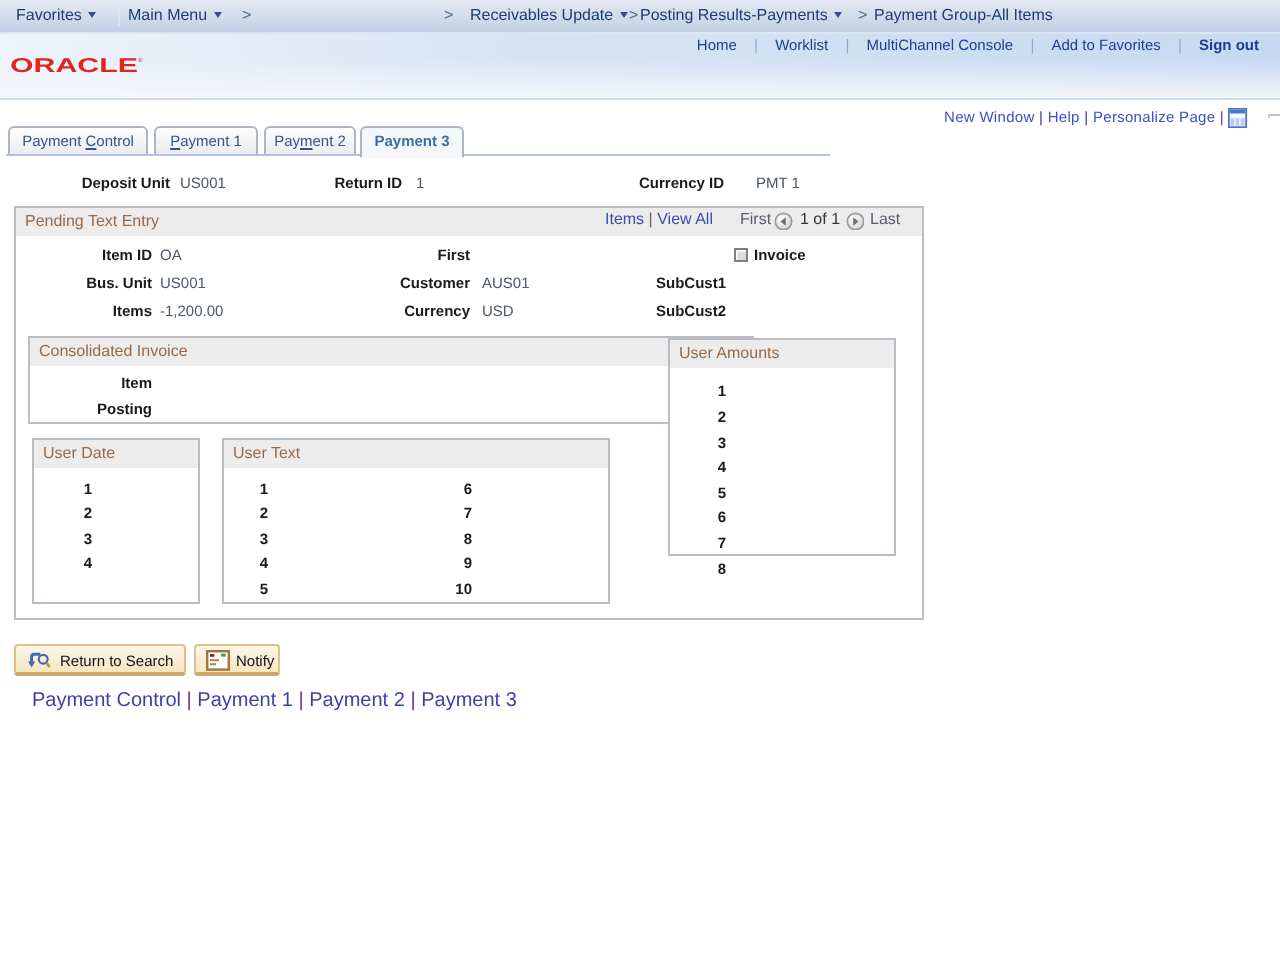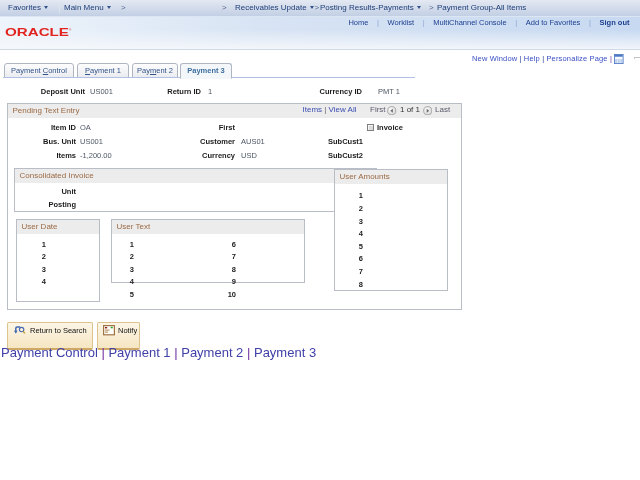--- a/index.html
+++ b/index.html
@@ -21,21 +21,21 @@
 .tab{position:absolute;top:63px;height:15px;border:1px solid #aeb6c2;border-radius:3px 3px 0 0;background:linear-gradient(#fdfdfe,#ebecef);color:#32538b;font-size:7.5px;text-align:center;line-height:14px}
 .tab.act{background:#f4f7fa;border-bottom:1px solid #f4f7fa;height:16px;font-weight:bold;color:#3c6e9f;z-index:2}
 #tabline{left:3px;top:77px;width:412px;height:1px;background:#b2bfe6}
 
 .lab{position:absolute;font-weight:bold;color:#1b1b1b;text-align:right;white-space:nowrap}
 .val{position:absolute;color:#4d5765;white-space:nowrap}
 .gbox{position:absolute;border:1px solid #b9bdc6;background:#fff}
 .ghead{height:14px;background:#ececec;color:#9b6a44;font-size:8px;line-height:14px;padding-left:4.5px}
 .blink{color:#3b4db0;text-decoration:none}
 
-.pbtn{position:absolute;top:322px;height:28px;background:linear-gradient(#fdf6e7,#f5e6c2);border:1px solid #ddc28e;border-bottom:2px solid #cfa866;border-radius:2px;font-size:7.5px;color:#111;line-height:13px;white-space:nowrap}
+.pbtn{position:absolute;top:322px;height:16px;background:linear-gradient(#fdf6e7,#f5e6c2);border:1px solid #ddc28e;border-bottom:2px solid #cfa866;border-radius:2px;font-size:7.5px;color:#111;line-height:13px;white-space:nowrap}
 </style>
 </head>
 <body>
 
 <div id="crumb" class="abs"></div>
 <div class="abs bc" style="left:8px;top:3px">Favorites <span class="tri"></span></div>
 <div class="abs" style="left:59px;top:2px;width:1px;height:11px;background:#dde4ee"></div>
 <div class="abs bc" style="left:64px;top:3px">Main Menu <span class="tri"></span></div>
 <div class="abs bc" style="left:121px;top:3px"><span class="chev">&gt;</span></div>
 <div class="abs bc" style="left:133px;top:18px">Accounts Receivable <span class="tri"></span></div>
@@ -120,44 +120,44 @@
 
 <div class="lab" style="right:564px;top:151px">Items</div>
 <div class="val" style="left:80px;top:151px">-1,200.00</div>
 <div class="lab" style="right:405px;top:151px">Currency</div>
 <div class="val" style="left:241px;top:151px">USD</div>
 <div class="lab" style="left:328px;top:151px;text-align:left">SubCust2</div>
 
 <div class="gbox" style="left:14px;top:168px;width:363px;height:44px">
   <div class="ghead">Consolidated Invoice</div>
 </div>
-<div class="lab" style="right:564px;top:187px">Unit</div>
+<div class="lab" style="right:564px;top:187px">Item</div>
 <div class="lab" style="right:564px;top:200px">Posting</div>
 
-<div class="gbox" style="left:334px;top:169px;width:114px;height:122px">
+<div class="gbox" style="left:334px;top:169px;width:114px;height:109px">
   <div class="ghead">User Amounts</div>
 </div>
 <div class="lab" style="right:277px;top:191.3px">1</div>
 <div class="lab" style="right:277px;top:203.9px">2</div>
 <div class="lab" style="right:277px;top:216.5px">3</div>
 <div class="lab" style="right:277px;top:229.2px">4</div>
 <div class="lab" style="right:277px;top:241.8px">5</div>
 <div class="lab" style="right:277px;top:254.4px">6</div>
 <div class="lab" style="right:277px;top:267.1px">7</div>
 <div class="lab" style="right:277px;top:279.7px">8</div>
 
 <div class="gbox" style="left:16px;top:219px;width:84px;height:83px">
   <div class="ghead">User Date</div>
 </div>
 <div class="lab" style="right:594px;top:239.9px">1</div>
 <div class="lab" style="right:594px;top:252.3px">2</div>
 <div class="lab" style="right:594px;top:264.7px">3</div>
 <div class="lab" style="right:594px;top:277.1px">4</div>
 
-<div class="gbox" style="left:111px;top:219px;width:194px;height:64px">
+<div class="gbox" style="left:111px;top:219px;width:194px;height:83px">
   <div class="ghead">User Text</div>
 </div>
 <div class="lab" style="right:506px;top:239.5px">1</div>
 <div class="lab" style="right:506px;top:252px">2</div>
 <div class="lab" style="right:506px;top:264.5px">3</div>
 <div class="lab" style="right:506px;top:277px">4</div>
 <div class="lab" style="right:506px;top:289.5px">5</div>
 <div class="lab" style="right:404px;top:239.5px">6</div>
 <div class="lab" style="right:404px;top:252px">7</div>
 <div class="lab" style="right:404px;top:264.5px">8</div>
@@ -177,16 +177,16 @@
   <svg style="position:absolute;left:5px;top:2px" width="12" height="11" viewBox="0 0 12 11">
     <rect x="0.6" y="0.6" width="10.8" height="9.2" fill="#fffef8" stroke="#a07444" stroke-width="1.2"></rect>
     <rect x="2" y="2" width="2.2" height="1.4" fill="#8b2020"></rect>
     <rect x="7.6" y="1.8" width="2.2" height="1.5" fill="#2fa638"></rect>
     <rect x="2" y="4.6" width="4.5" height="1" fill="#b08050"></rect>
     <rect x="2" y="6.6" width="3" height="1" fill="#b08050"></rect>
   </svg>
   <span style="position:absolute;left:20px;top:1px">Notify</span>
 </div>
 
-<div class="abs" style="left:1px;top:345px;color:#4040a8;font-size:13px">Payment Control <span style="color:#7030a0">|</span> Payment 1 <span style="color:#7030a0">|</span> Payment 2 <span style="color:#7030a0">|</span> Payment 3</div>
+<div class="abs" style="left:16px;top:345px;color:#4040a8;font-size:10px">Payment Control <span style="color:#7030a0">|</span> Payment 1 <span style="color:#7030a0">|</span> Payment 2 <span style="color:#7030a0">|</span> Payment 3</div>
 
 <div class="abs" style="left:634px;top:56.5px;width:5.5px;height:1px;background:#c3c3c3"></div>
 <div class="abs" style="left:634px;top:56.5px;width:1px;height:2.5px;background:#c9c9c9"></div>
 
 </body></html>

